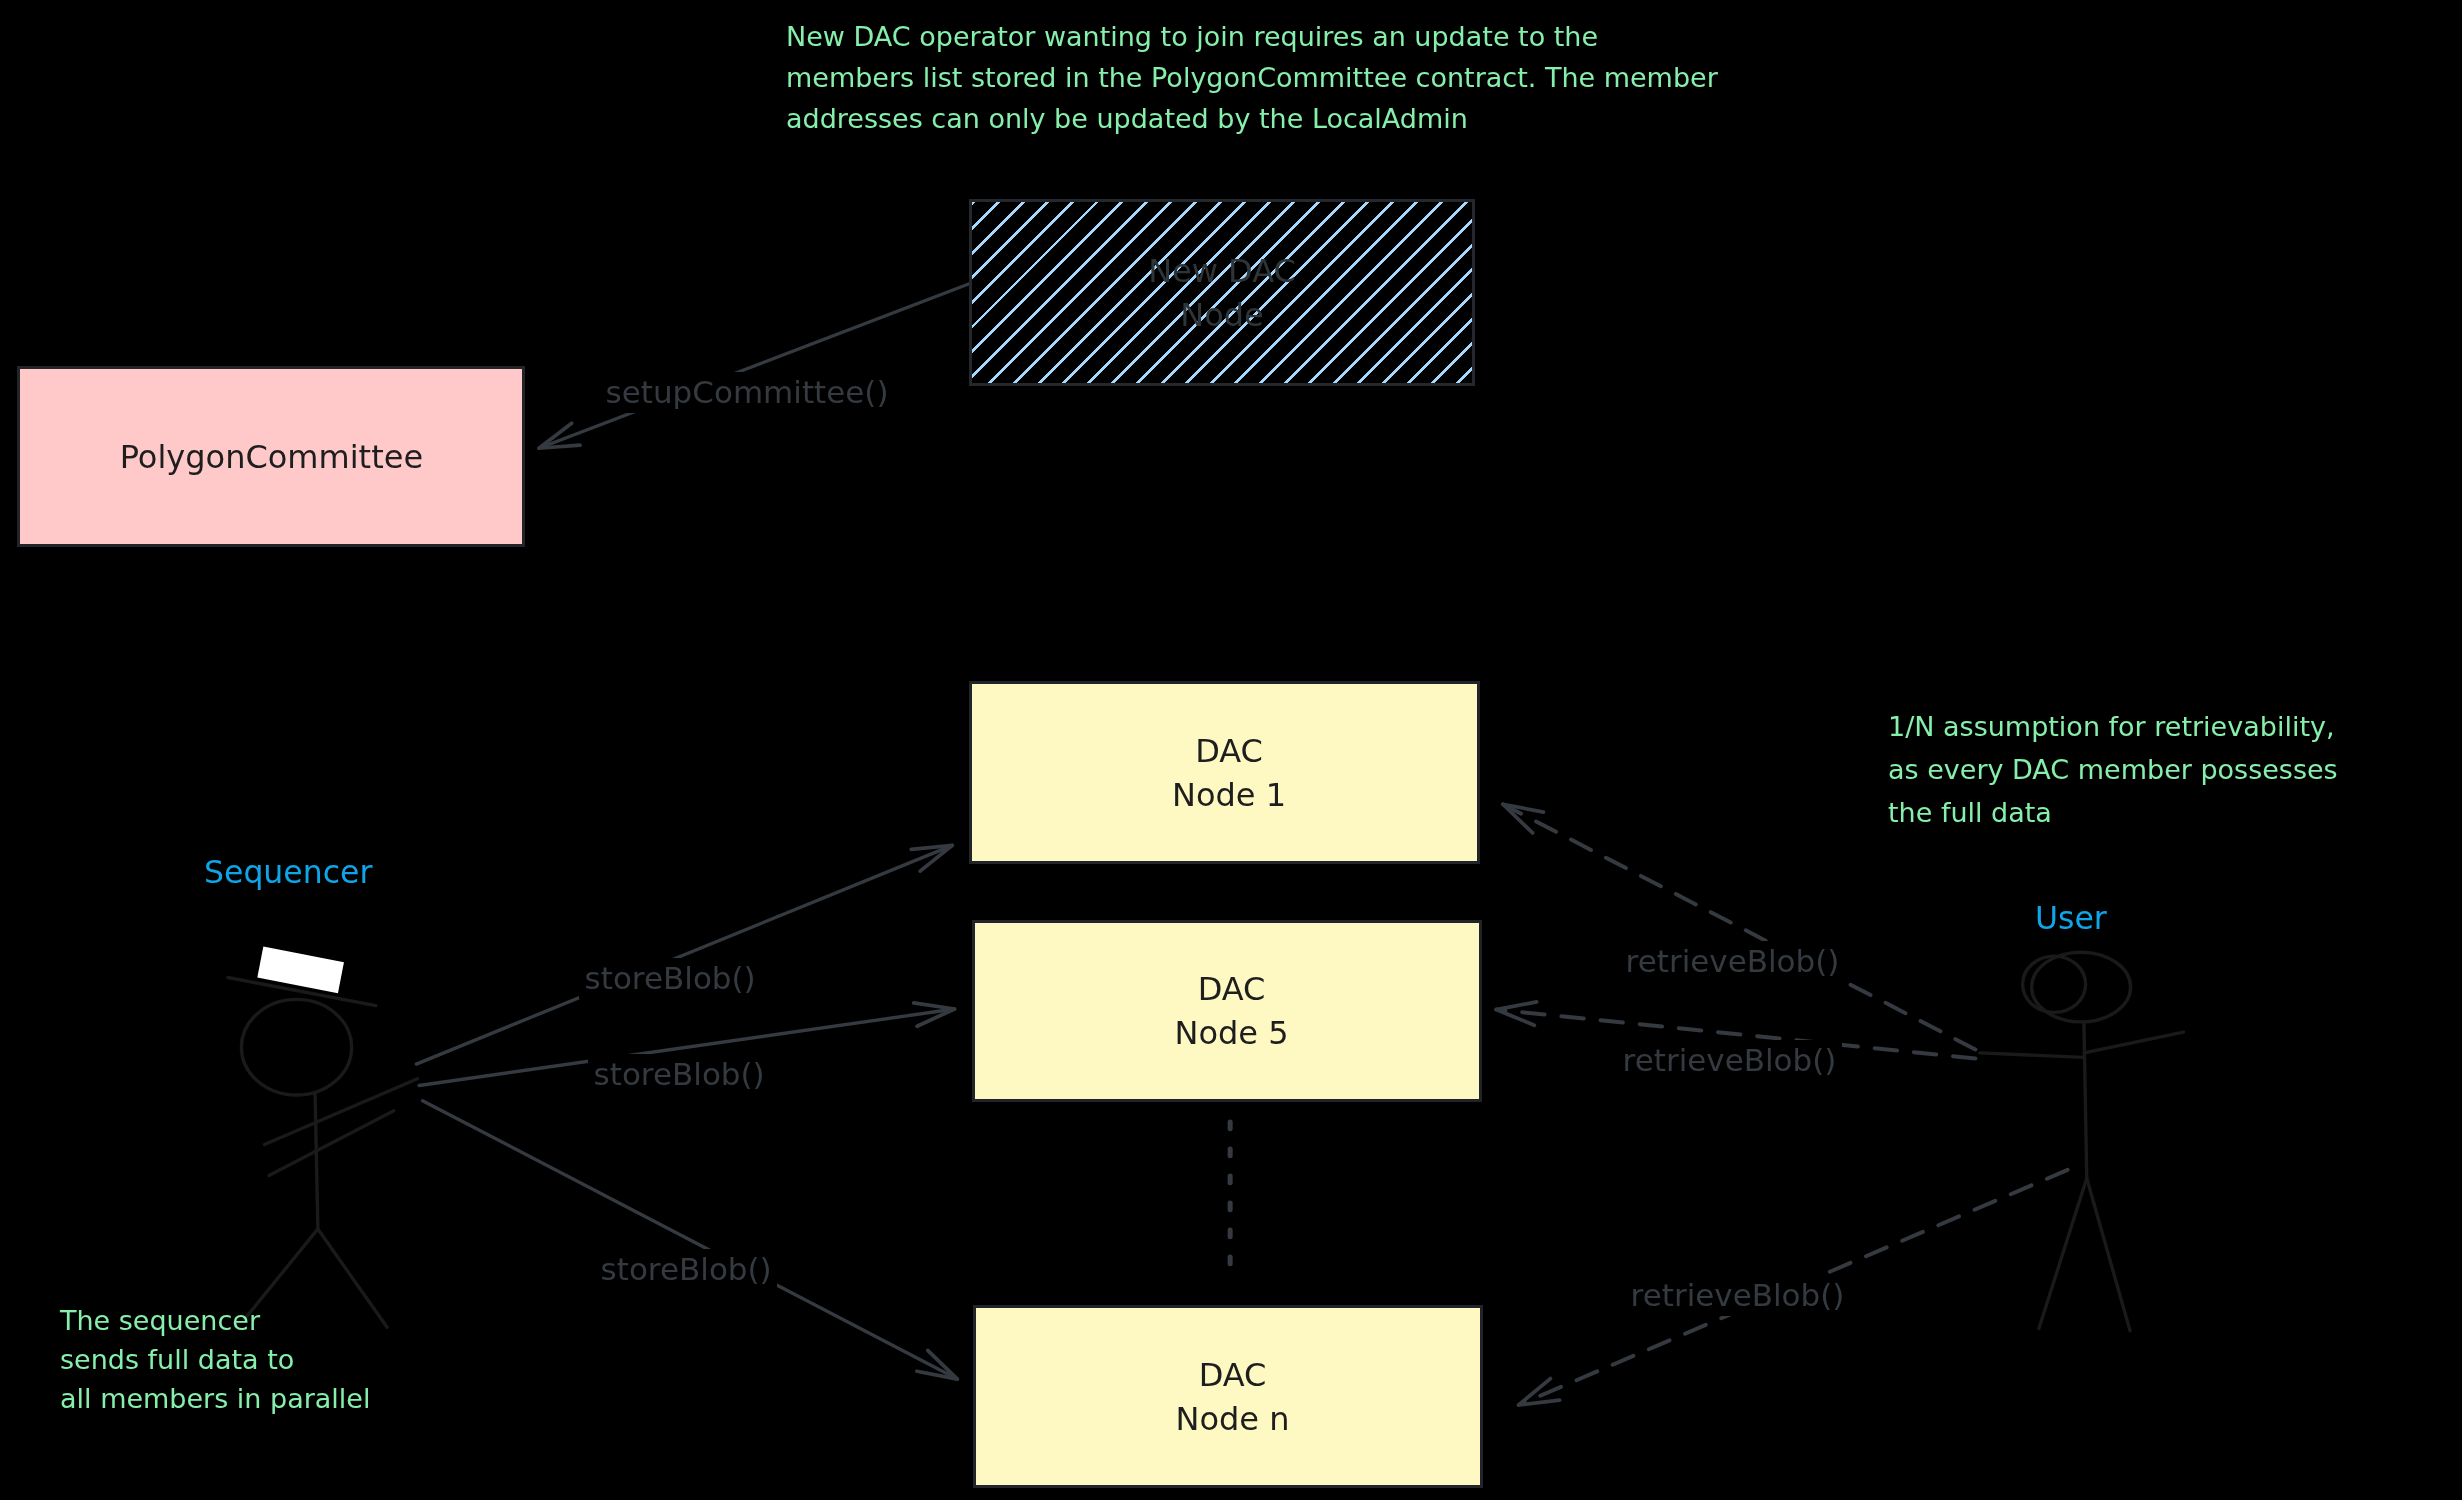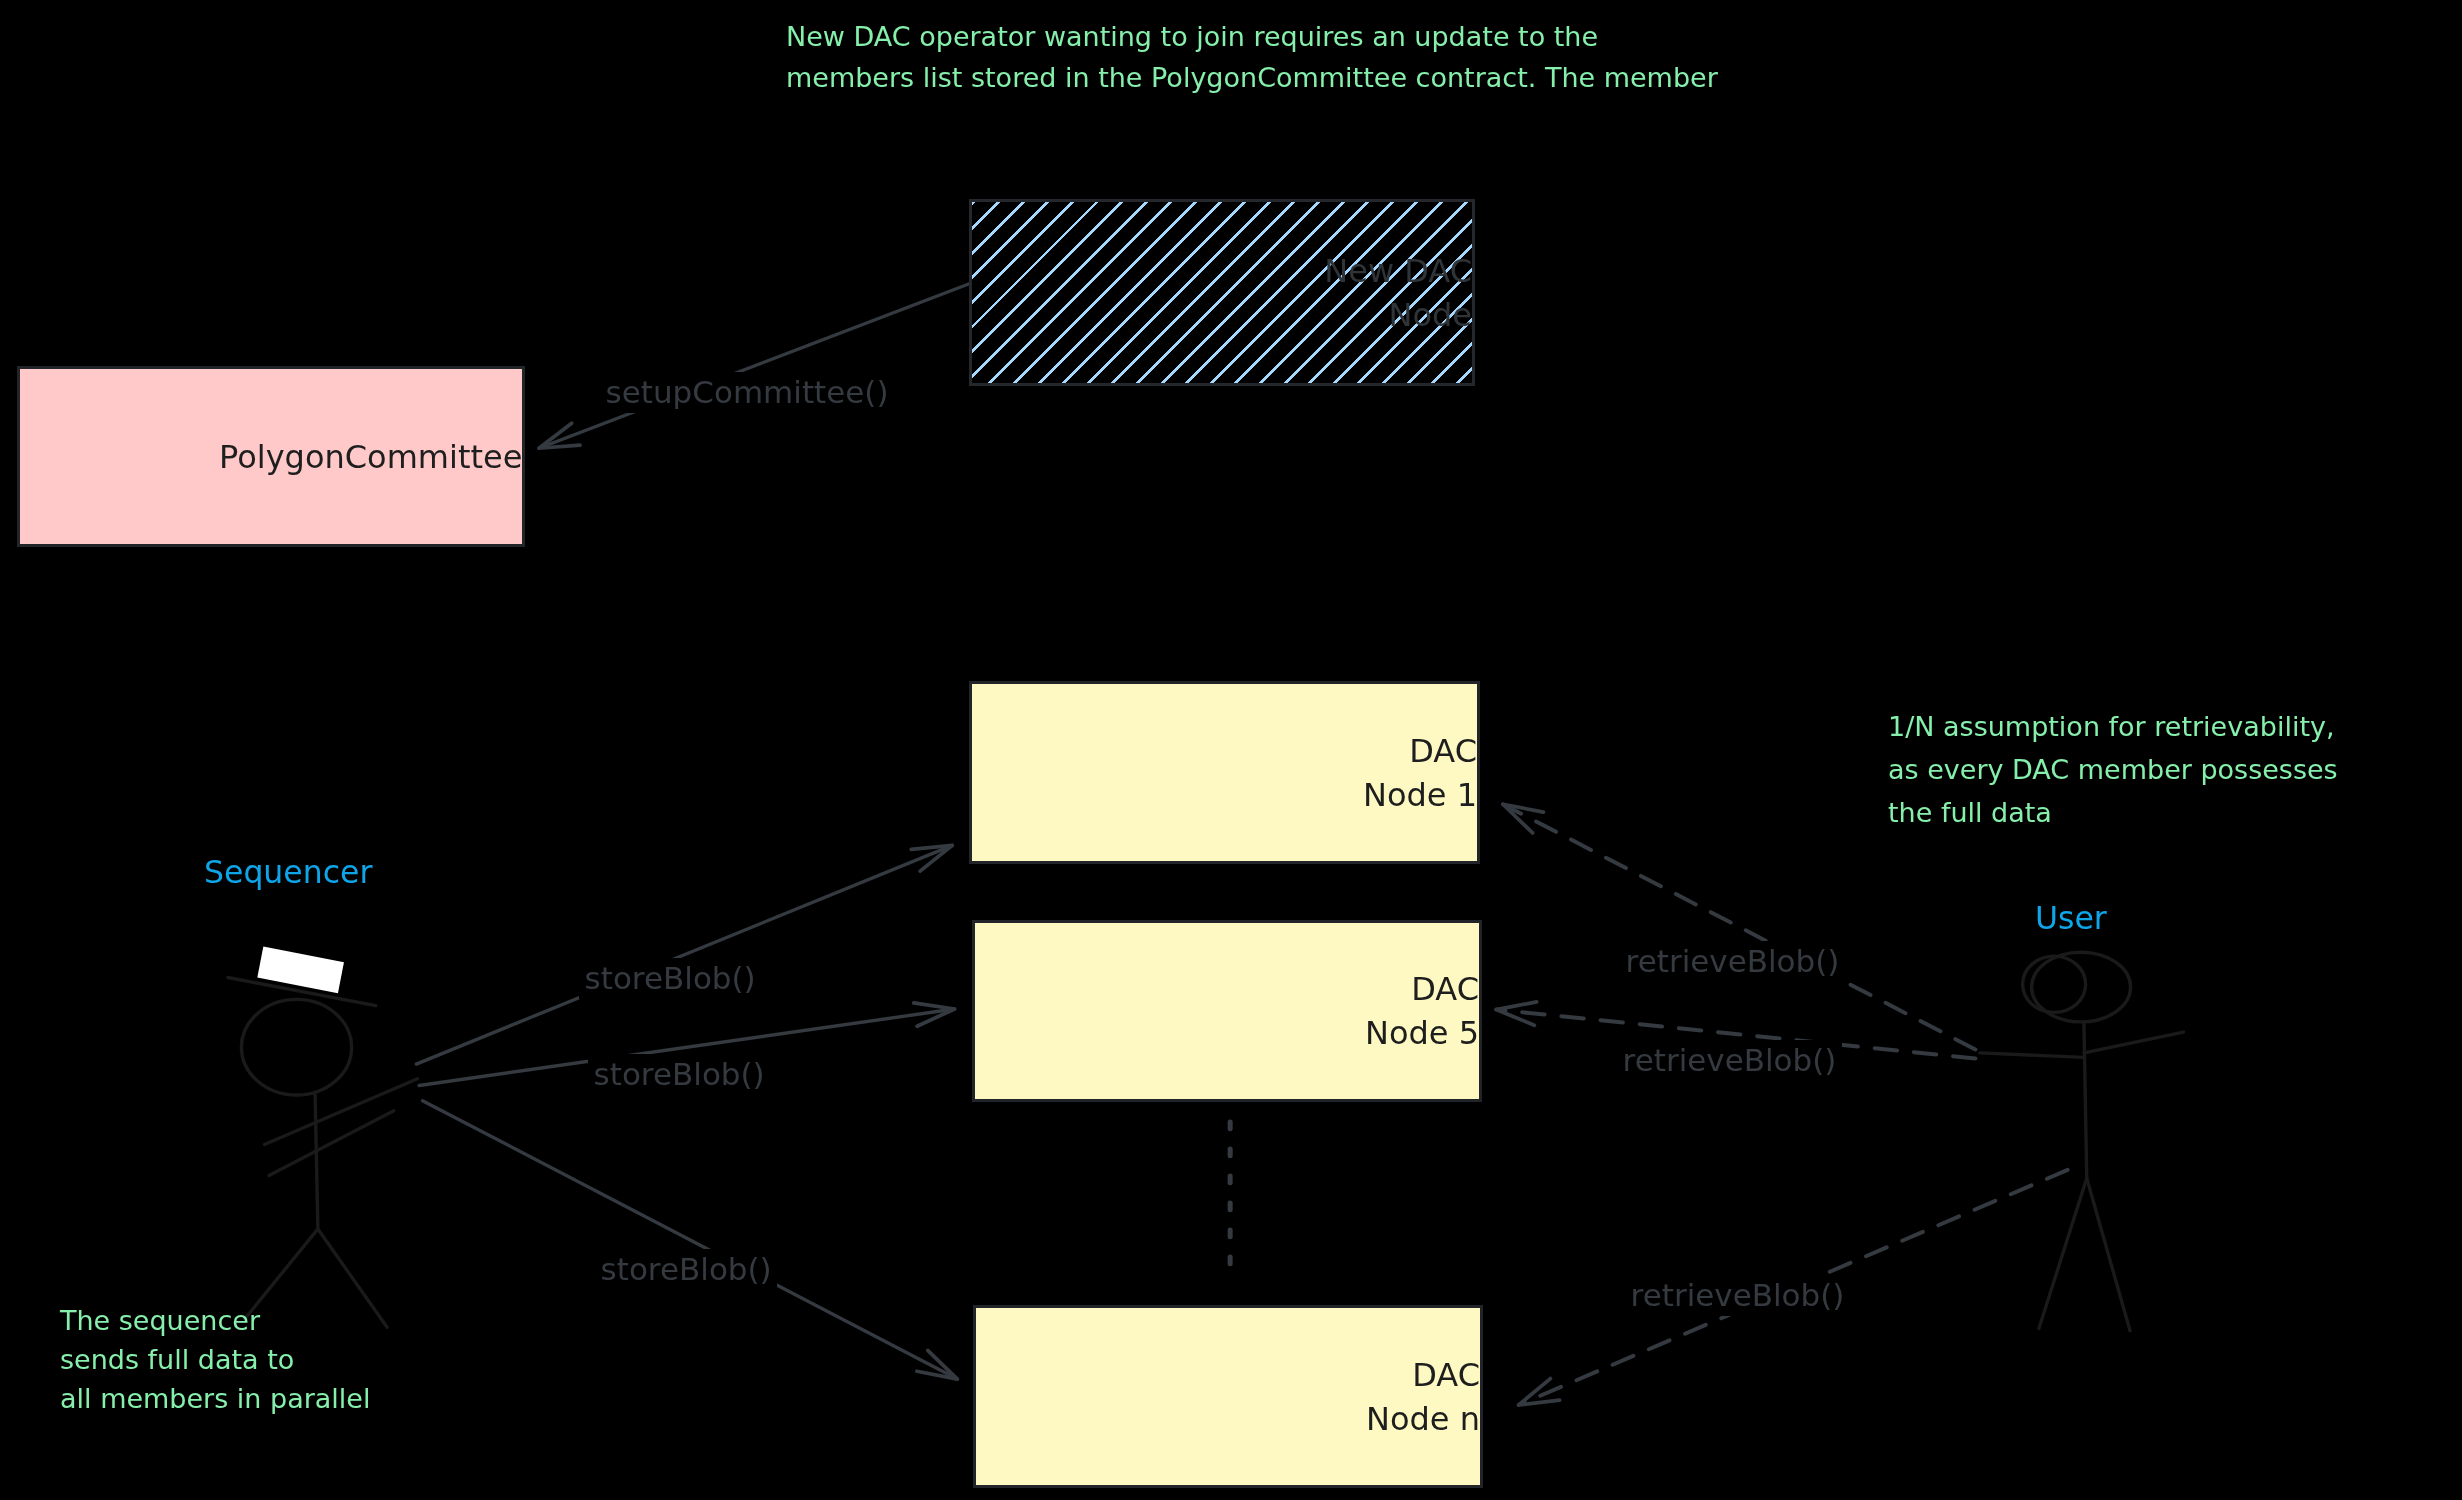--- a/index.html
+++ b/index.html
@@ -16,21 +16,21 @@
     left: 0; top: 0;
     width: 2462px; height: 1500px;
     z-index: 1;
   }
   .box {
     position: absolute;
     box-sizing: border-box;
     border: 3.4px solid #212529;
     display: flex;
     flex-direction: column;
-    align-items: flex-end;
+    align-items: center;
     justify-content: center;
     text-align: center;
     z-index: 2;
   }
   .box .bline {
     font-size: 32px;
     line-height: 44px;
     color: #1e1e1e;
     white-space: nowrap;
   }
@@ -120,20 +120,21 @@
       <line x1="3705" y1="1880" x2="3520" y2="1872"></line>
       <line x1="3705" y1="1872" x2="3882" y2="1835"></line>
       <line x1="3710" y1="2095" x2="3625" y2="2362"></line>
       <line x1="3710" y1="2095" x2="3787" y2="2366"></line>
     </g>
   </svg>
 
   <div class="note" style="left:786px; top:15.8px;">
     <div>New DAC operator wanting to join requires an update to the</div>
     <div>members list stored in the PolygonCommittee contract. The member</div>
+    <div>addresses can only be updated by the LocalAdmin</div>
   </div>
 
   <div class="box hatched" style="left:969px; top:199px; width:506px; height:187px;">
     <div class="bline">New DAC</div>
     <div class="bline">Node</div>
   </div>
 
   <div class="box committee" style="left:17.4px; top:366px; width:508px; height:181px;">
     <div class="bline">PolygonCommittee</div>
   </div>

